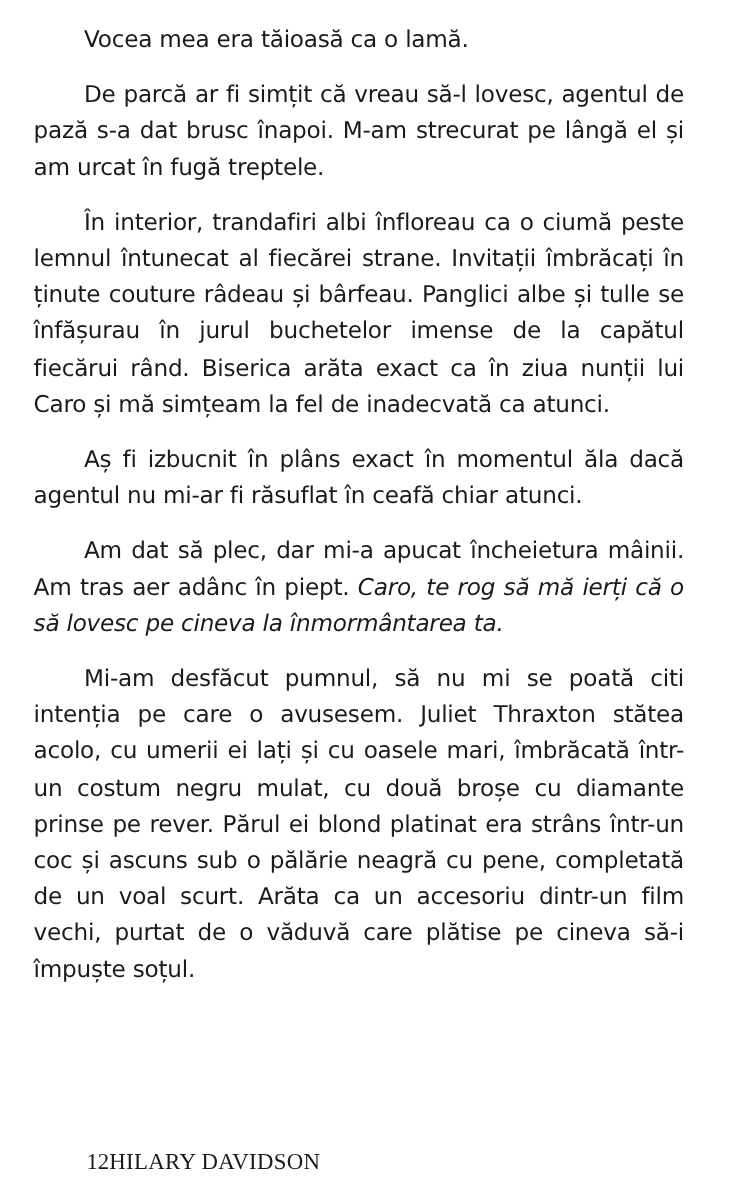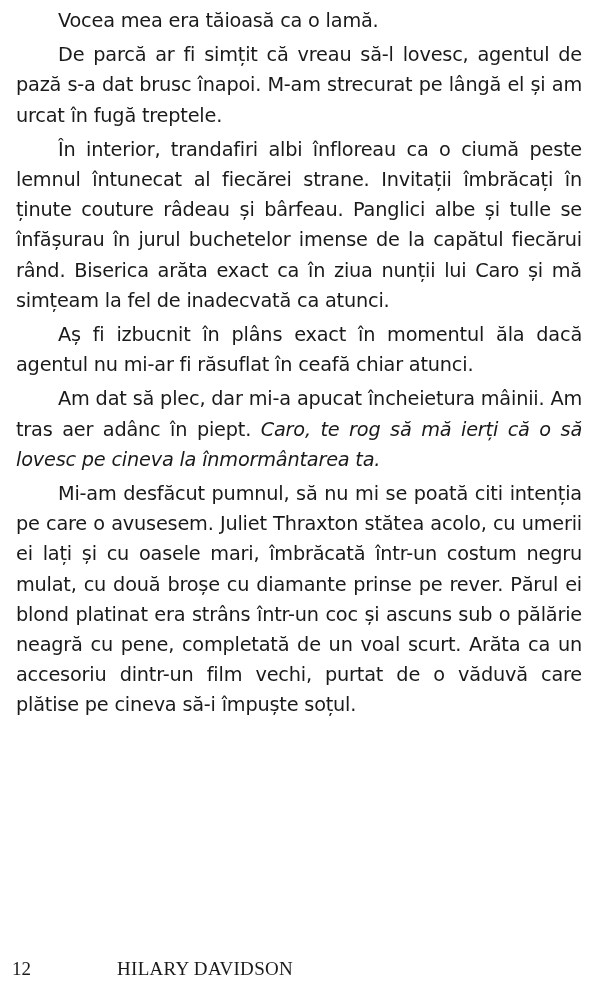--- a/index.html
+++ b/index.html
@@ -6,34 +6,34 @@
   body { width: 610px; height: 1000px; overflow: hidden; position: relative; }
   .page {
     position: absolute; left: 12px; top: 2px; width: 574px;
     font-family: "DejaVu Sans", sans-serif;
     font-size: 19.3px;
     line-height: 30.2px;
     color: #1a1a1a;
     letter-spacing: -0.2px;
   }
   .page p {
-    margin: 4px;
+    margin: 16px;
     text-indent: 42px;
     text-align: justify;
     hyphens: manual;
   }
   .page p .it { font-style: italic; }
   .footer {
     position: absolute; left: 12px; top: 958px;
     font-family: "Liberation Serif", "DejaVu Serif", serif;
     font-size: 19px; color: #1a1a1a;
-    display: flex; align-items: baseline;
+    display: flex; align-items: baseline; text-align: right;
   }
   .footer .num { width: 79px; }
-  .footer .author { letter-spacing: 0.3px; margin-left: 26px; }
+  .footer .author { letter-spacing: 0.3px; }
 </style>
 </head>
 <body>
 
 <div class="page">
   <p><span>Vocea mea era tăioasă ca o lamă.</span></p>
   <p><span>De parcă ar fi simțit că vreau să-l lovesc, agentul de pază s-a dat brusc înapoi. M-am strecurat pe lângă el și am urcat în fugă treptele.</span></p>
   <p><span>În interior, trandafiri albi înfloreau ca o ciumă peste lemnul întunecat al fiecărei strane. Invitații îmbrăcați în ținute couture râdeau și bârfeau. Panglici albe și tulle se înfășurau în jurul buchetelor imense de la capătul fiecărui rând. Biserica arăta exact ca în ziua nunții lui Caro și mă simțeam la fel de inadecvată ca atunci.</span></p>
   <p><span>Aș fi izbucnit în plâns exact în momentul ăla dacă agentul nu mi-ar fi răsuflat în ceafă chiar atunci.</span></p>
   <p><span>Am dat să plec, dar mi-a apucat încheietura mâinii. Am tras aer adânc în piept. </span><span class="it">Caro, te rog să mă ierți că o să lovesc pe cineva la înmormântarea ta.</span></p>

